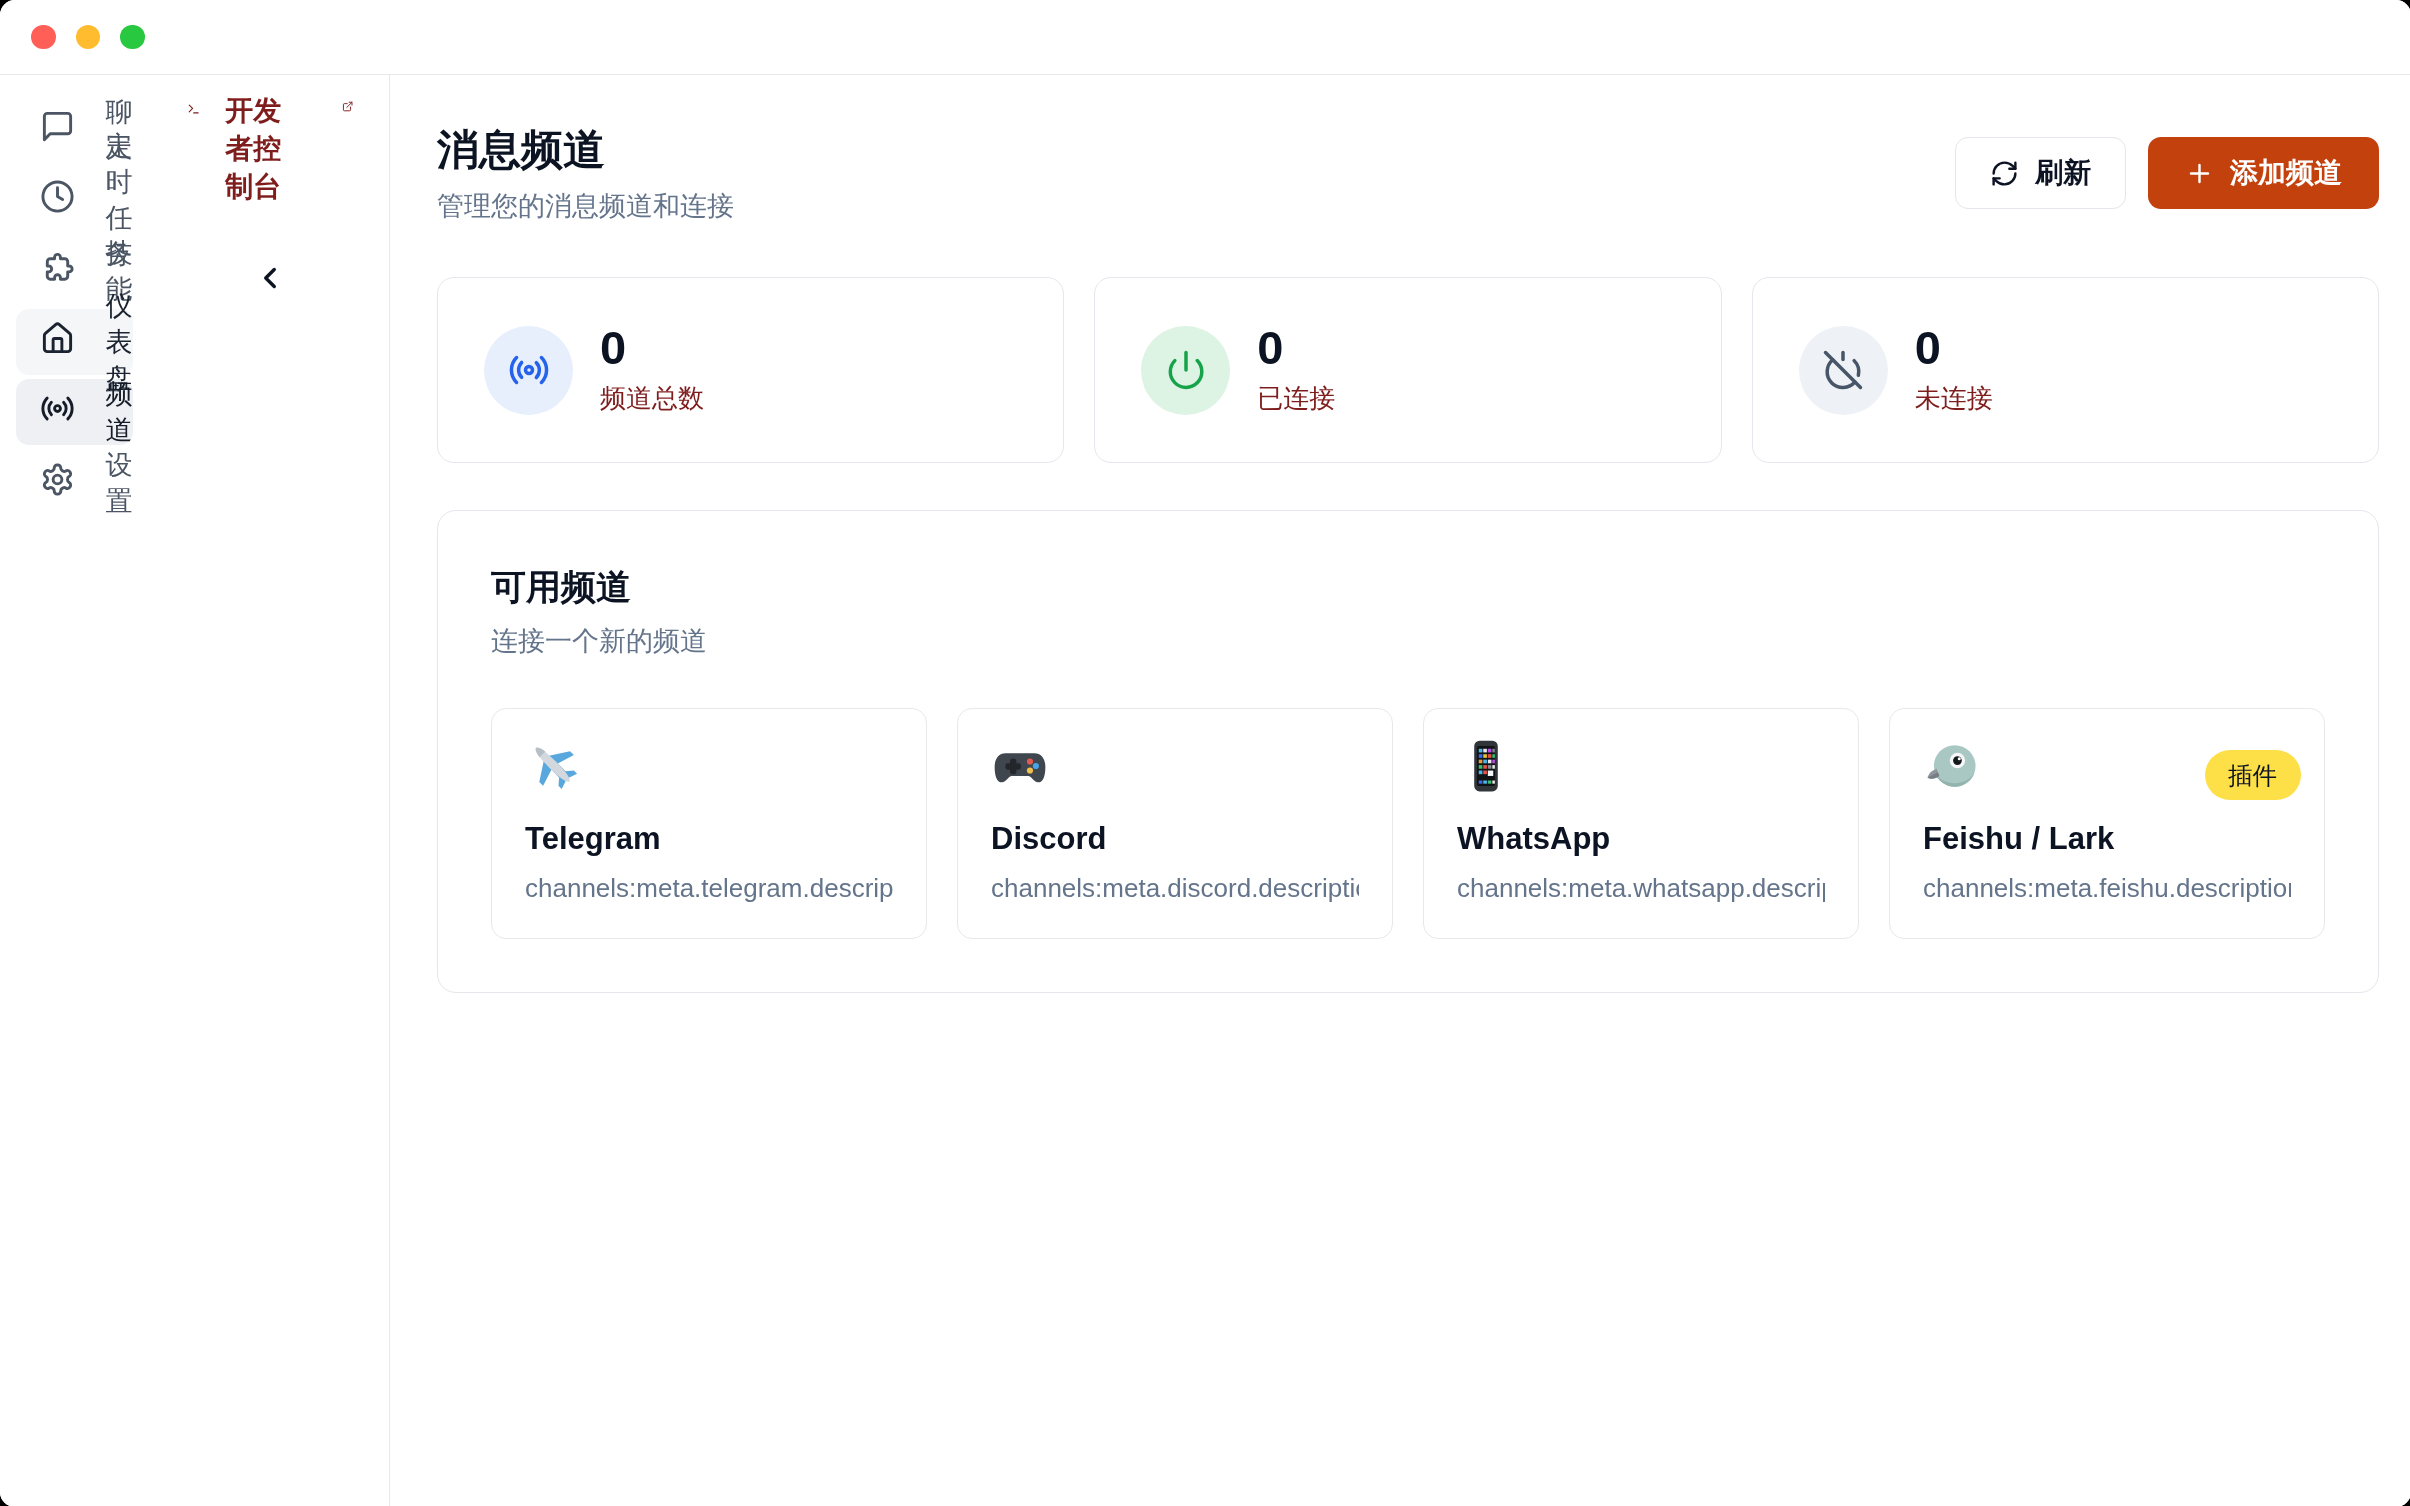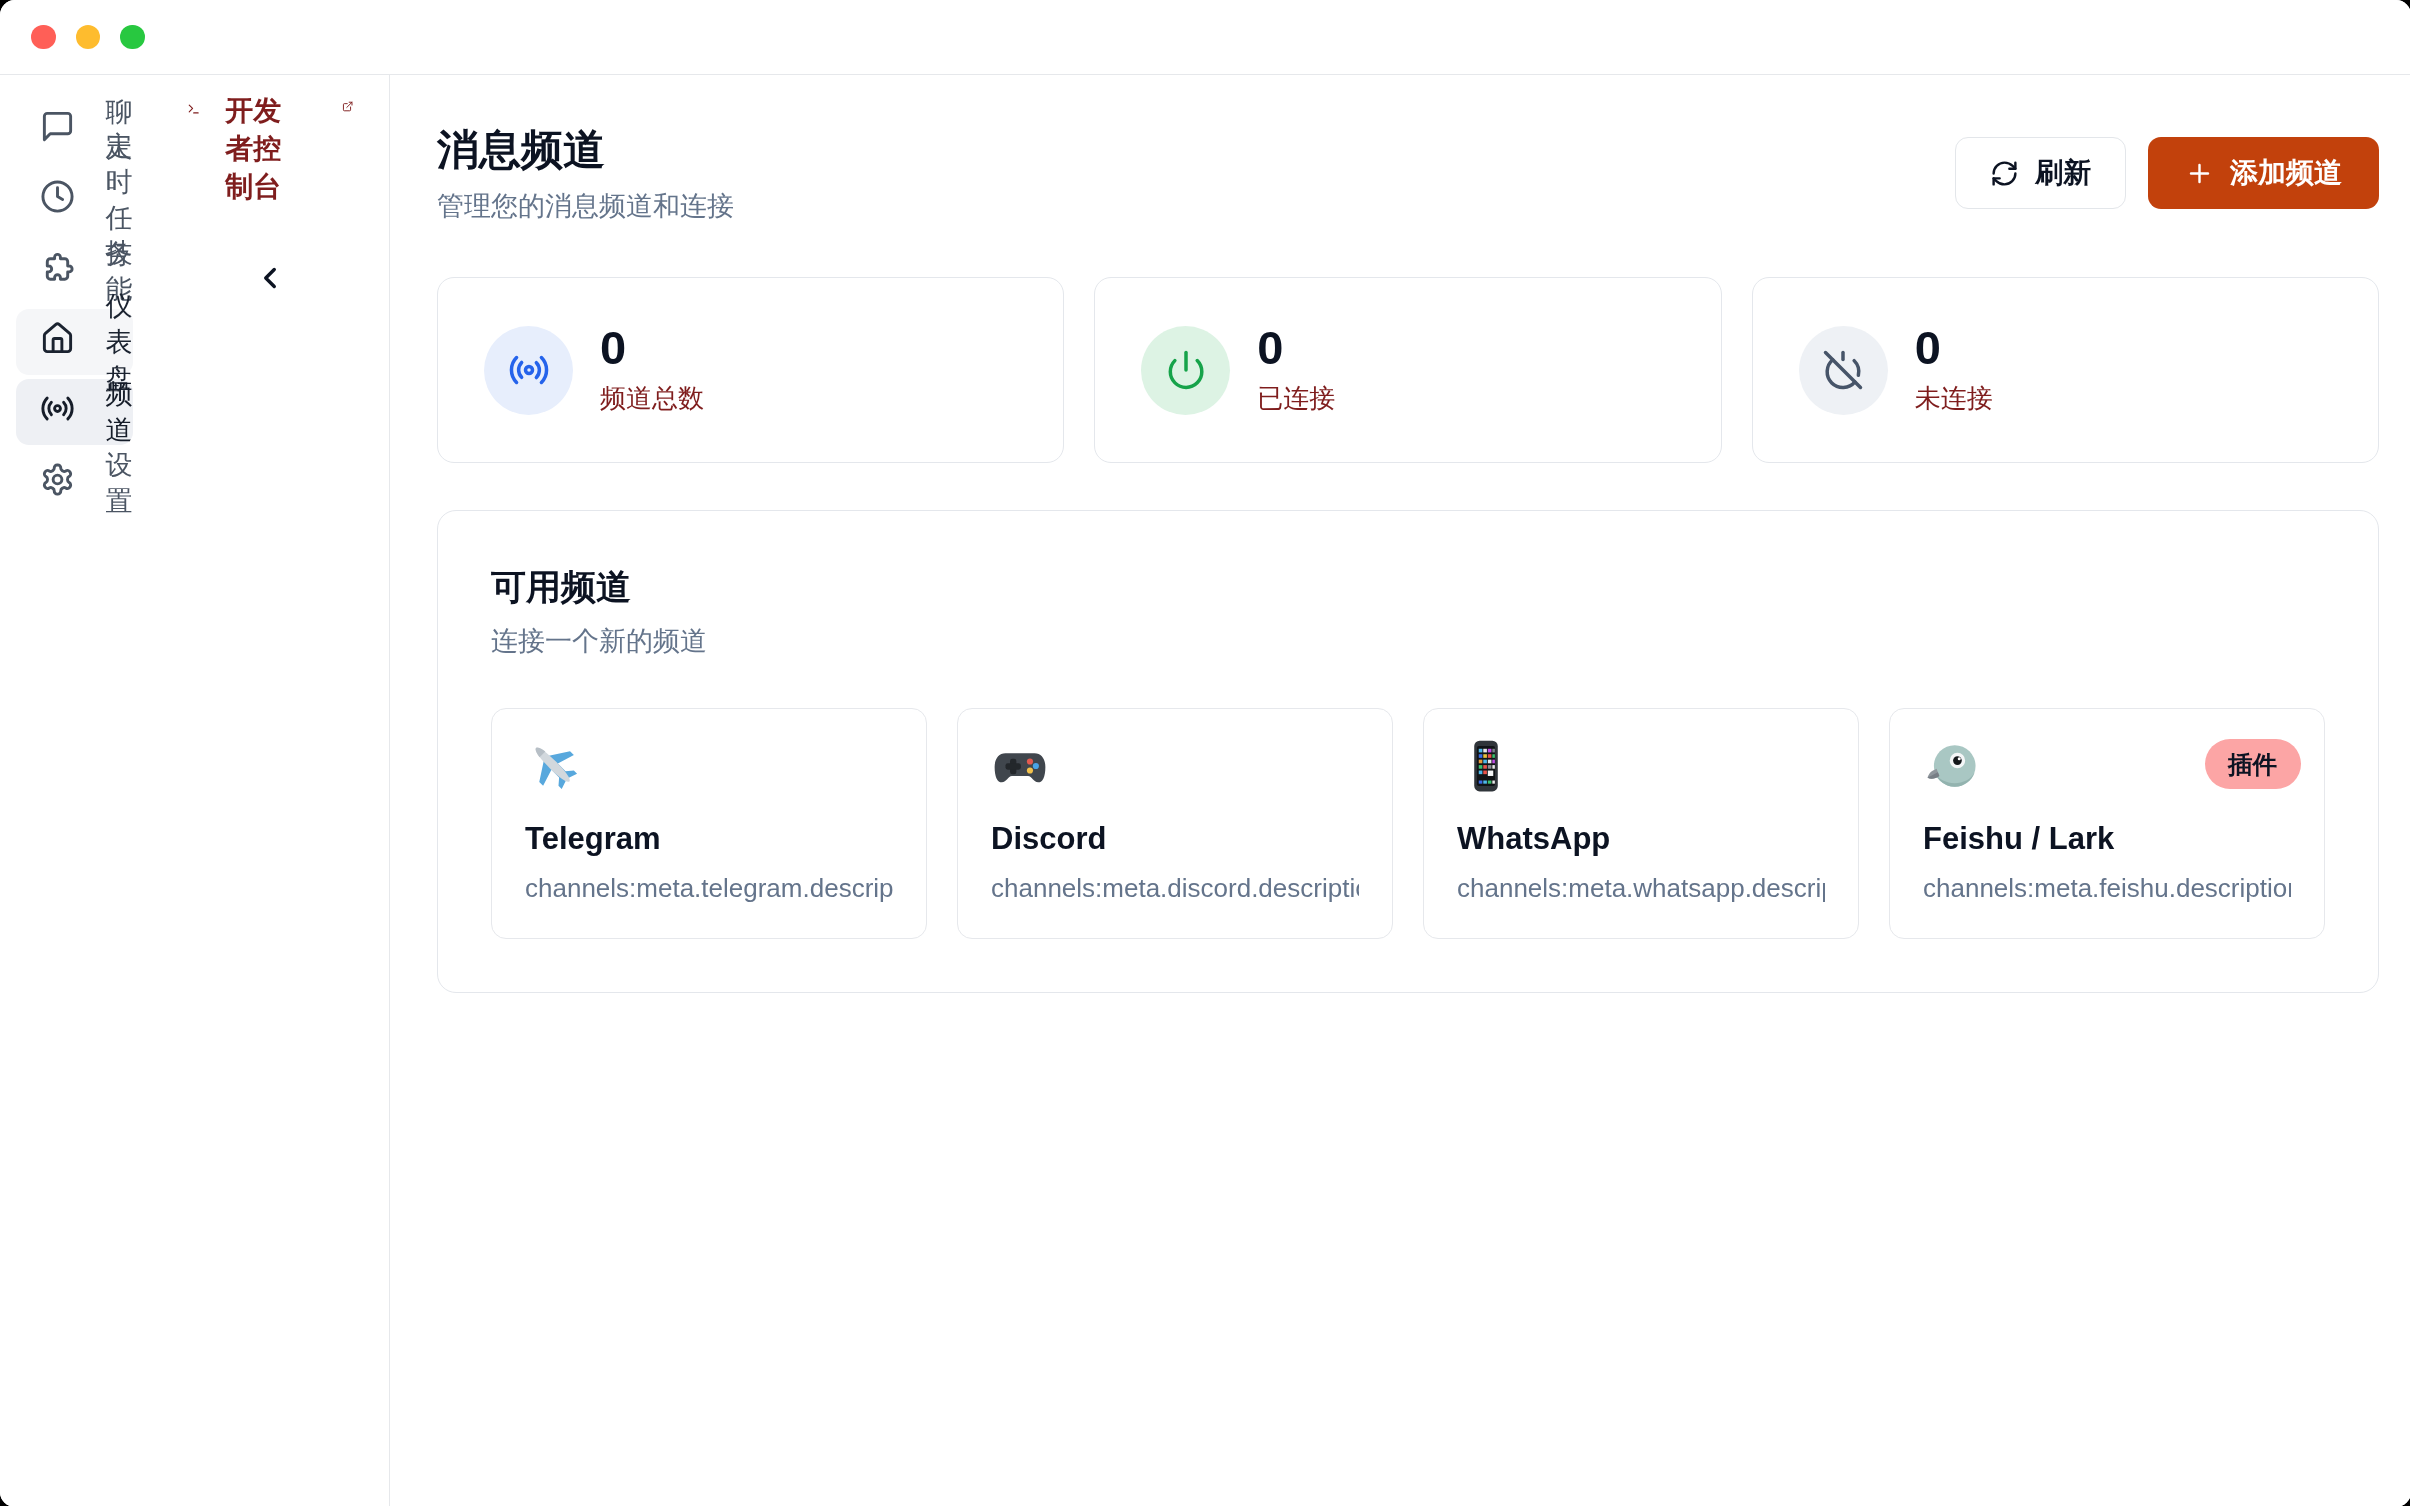--- a/index.html
+++ b/index.html
@@ -61,22 +61,22 @@
   
   .panel{margin-top:47px;border:0.9px solid #e4e7ec;border-radius:19px;padding:53px;background:#fff;}
   .panel-title{font-size:35px;font-weight:700;color:#0c1322;margin:0;}
   .panel-subtitle{font-size:27px;color:#64748b;margin-top:12.2px;}
   .channels{display:grid;grid-template-columns:repeat(4,1fr);gap:30px;margin-top:49px;}
   .channel-card{position:relative;border:0.9px solid #e6e8ec;border-radius:15px;height:231px;
     padding:28px 33px;box-sizing:border-box;background:#fff;cursor:pointer;min-width:0;}
   .emoji{width:58px;height:58px;display:block;}
   .ch-name{font-size:31px;font-weight:600;color:#0c1322;margin-top:25.4px;}
   .ch-desc{font-size:26px;color:#64748b;margin-top:16px;white-space:nowrap;overflow:hidden;}
-  .badge{position:absolute;top:30px;right:23.5px;background:#fca5a5;border-radius:941px;
-    padding:8.5px 23.5px;font-size:24.5px;font-weight:700;color:#0c1322;}
+  .badge{position:absolute;top:41px;right:23.5px;background:#fde047;border-radius:941px;
+    padding:8.5px 23.5px;font-size:24.5px;font-weight:400;color:#0c1322;}
   
   .si{fill:none;stroke:currentColor;stroke-width:2;stroke-linecap:round;stroke-linejoin:round;}
 </style>
 </head>
 <body>
 
 <div class="window">
 
   <div class="titlebar">
     <span class="light red"></span>

